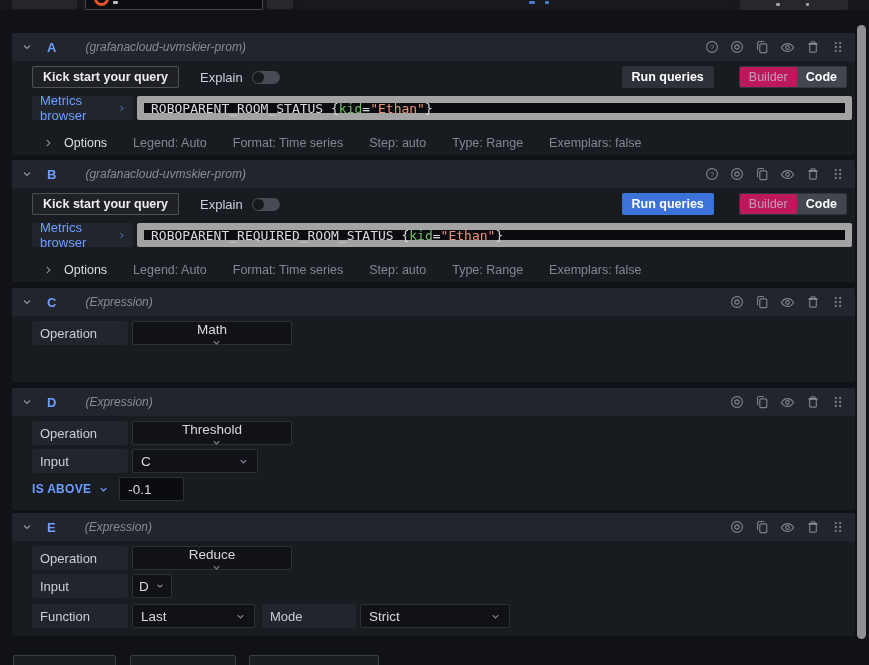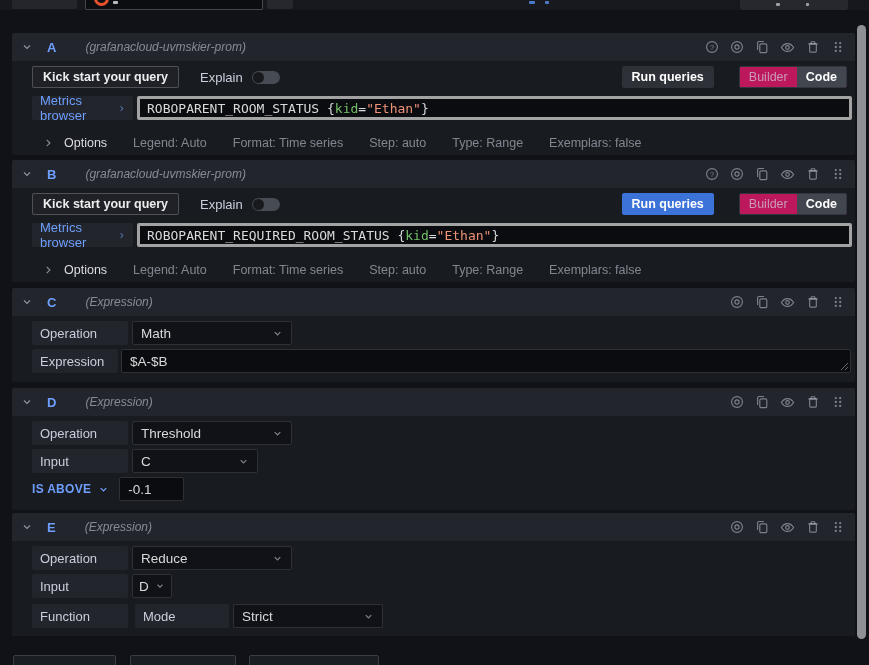--- a/index.html
+++ b/index.html
@@ -43,38 +43,38 @@
   .run-btn { height:22px; padding:0 10px; font-size:12.5px; font-weight:600; color:#fff; border-radius:2px; display:flex; align-items:center; cursor:pointer; }
   .run-secondary { background:#2e3138; }
   .run-primary { background:#3b73d9; }
   .radio-group { display:flex; align-items:stretch; height:22px; border:1px solid #34363d; border-radius:2px; background:#be185d; margin-left:25px; margin-right:5px; overflow:hidden; }
   .radio-opt { padding:0 9px; font-size:12.5px; color:rgba(204,204,220,.72); display:flex; align-items:center; cursor:pointer; }
   .radio-opt.sel { background:#42464f; color:#ffffff; font-weight:700; }
 
   
   .row-query { height:32px; margin-bottom:6px; }
   .mb-label { width:101px; height:24px; background:#22252b; color:#6e9fff; font-size:13px; font-weight:500; display:flex; align-items:center; padding:0 8px; border-radius:2px; cursor:pointer; gap:5px; }
-  .code-input { flex:1; height:24px; background:#0b0c0f; border:3px solid #a3a3a3; border-radius:2px; display:flex; align-items:center; padding:0 7px; font-family:"DejaVu Sans Mono", monospace; font-size:13px; color:#d8d9da; margin-left:4px; white-space:pre; cursor:text; }
+  .code-input { flex:1; height:24px; background:#0b0c0f; border:7px solid #a3a3a3; border-radius:2px; display:flex; align-items:center; padding:0 7px; font-family:"DejaVu Sans Mono", monospace; font-size:13px; color:#d8d9da; margin-left:4px; white-space:pre; cursor:text; }
   .tok-key { color:#73bf69; }
   .tok-str { color:#ef9277; }
 
   
   .options-row { height:26px; display:flex; align-items:center; font-size:12.5px; color:rgba(204,204,220,.6); padding-left:11px; margin-bottom:7px; }
   .opt-chev { color:rgba(204,204,220,.65); display:flex; }
   .opt-label { color:#dcdce3; font-weight:500; margin-left:11px; }
   .opt-item { margin-left:26px; }
 
   
   .fieldrow { margin-bottom:4px; height:24px; display:flex; align-items:center; }
   .fieldrow.gap6 { margin-top:2px; }
   .field-label { height:24px; background:#22252b; color:#ccccdc; font-size:13px; display:flex; align-items:center; padding:0 8px; border-radius:2px; flex:none; }
   .w96 { width:96px; } .w86 { width:86px; } .w94 { width:94px; }
   .select { height:24px; background:#111217; border:1px solid #2e3036; border-radius:2px; display:flex; align-items:center; justify-content:space-between; padding:0 8px; font-size:13.5px; color:#d8d9da; margin-left:4px; cursor:pointer; flex:none; }
   .select .chev { color:rgba(204,204,220,.6); display:flex; margin-left:8px; }
-  .sel-160 { width:160px; } .sel-126 { width:126px; } .sel-40 { width:40px; padding:0 6px; }
+  .sel-160 { width:160px;flex-direction:column; } .sel-126 { width:126px; } .sel-40 { width:40px; padding:0 6px; }
   .sel-123 { width:123px; } .sel-173 { width:150px; }
   .expr-input { flex:1; height:24px; background:#0b0c0f; border:1px solid #2e3036; border-radius:2px; display:flex; align-items:center; padding:0 8px; font-size:13.5px; color:#d8d9da; margin-left:3px; margin-right:1px; position:relative; cursor:text; }
   .resize-grip { position:absolute; right:1px; bottom:1px; color:rgba(204,204,220,.5); }
   .cond-label { color:#6e9fff; font-weight:700; font-size:12px; letter-spacing:.3px; display:flex; align-items:center; gap:7px; cursor:pointer; }
   .num-input { width:65px; height:24px; background:#0b0c0f; border:1px solid #2e3036; border-radius:2px; display:flex; align-items:center; padding:0 8px; font-size:13.5px; color:#d8d9da; margin-left:10px; cursor:text; }
 
   
   .foot-btn { position:absolute; top:655px; height:30px; border:1px solid #3a3d44; border-radius:2px; background:#1a1d22; color:#e8e9ea; font-size:12.5px; font-weight:500; display:flex; justify-content:center; align-items:center; cursor:pointer; }
   .fb1 { left:13px; width:103px; } .fb2 { left:130px; width:106px; } .fb3 { left:249px; width:130px; }
 
@@ -341,38 +341,20 @@
       <div class="field-label w96">Operation</div>
       <div class="select sel-160">
         <span>Math</span>
         <span class="chev">
             <svg width="11" height="11" viewBox="0 0 16 16" fill="none" stroke="currentColor" stroke-width="1.8">
               <path d="M4 6l4 4 4-4"></path>
             </svg>
           </span>
       </div>
     </div>
-    <div class="fieldrow">
-      <div class="field-label w86" style="gap:6px;">
-        <span>Expression</span>
-        <svg width="12" height="12" viewBox="0 0 16 16" fill="none" stroke="rgba(204,204,220,.6)" stroke-width="1.3">
-            <circle cx="8" cy="8" r="6"></circle>
-            <path d="M8 7.2v3.6" stroke-linecap="round"></path>
-            <circle cx="8" cy="4.9" r=".4" fill="rgba(204,204,220,.6)"></circle>
-          </svg>
-      </div>
-      <div class="expr-input">
-        <span>$A-$B</span>
-        <span class="resize-grip">
-            <svg width="9" height="9" viewBox="0 0 10 10" stroke="currentColor" stroke-width="1.1" fill="none">
-              <path d="M9 1L1 9M9 5.5L5.5 9"></path>
-            </svg>
-          </span>
-      </div>
-    </div>
   </div>
 </div>
 
 <div class="qcard" style="top:388px; height:122px;">
   <div class="qhead">
     <span class="collapse-chev">
       <svg width="12" height="12" viewBox="0 0 16 16" fill="none" stroke="currentColor" stroke-width="1.6">
           <path d="M4 6l4 4 4-4"></path>
         </svg>
     </span>
@@ -518,20 +500,28 @@
         <span>D</span>
         <span class="chev" style="margin-left:4px;">
             <svg width="10" height="10" viewBox="0 0 16 16" fill="none" stroke="currentColor" stroke-width="1.8">
               <path d="M4 6l4 4 4-4"></path>
             </svg>
           </span>
       </div>
     </div>
     <div class="fieldrow gap6" style="margin-top:6px;">
       <div class="field-label w96">Function</div>
+      <div class="select sel-123">
+        <span>Last</span>
+        <span class="chev">
+            <svg width="11" height="11" viewBox="0 0 16 16" fill="none" stroke="currentColor" stroke-width="1.8">
+              <path d="M4 6l4 4 4-4"></path>
+            </svg>
+          </span>
+      </div>
       <div class="field-label w94" style="margin-left:7px;">Mode</div>
       <div class="select sel-173">
         <span>Strict</span>
         <span class="chev">
             <svg width="11" height="11" viewBox="0 0 16 16" fill="none" stroke="currentColor" stroke-width="1.8">
               <path d="M4 6l4 4 4-4"></path>
             </svg>
           </span>
       </div>
     </div>

